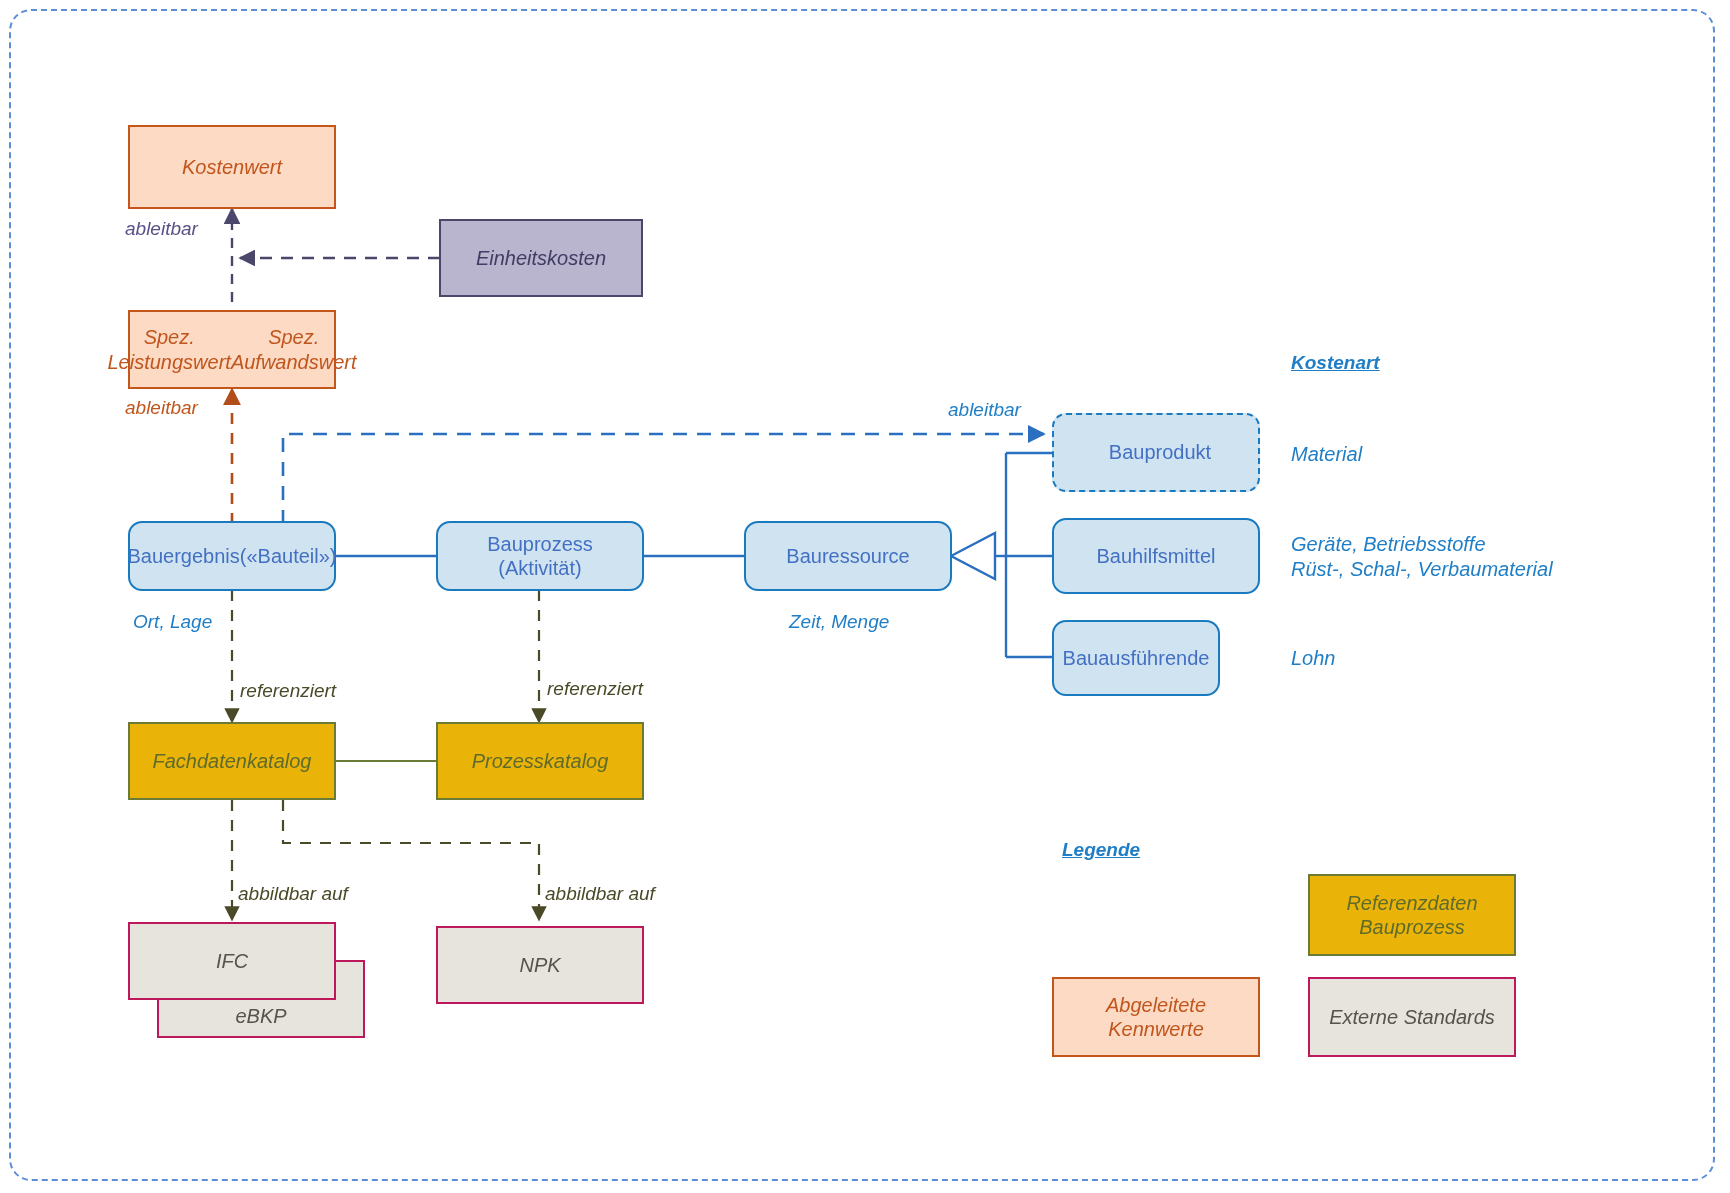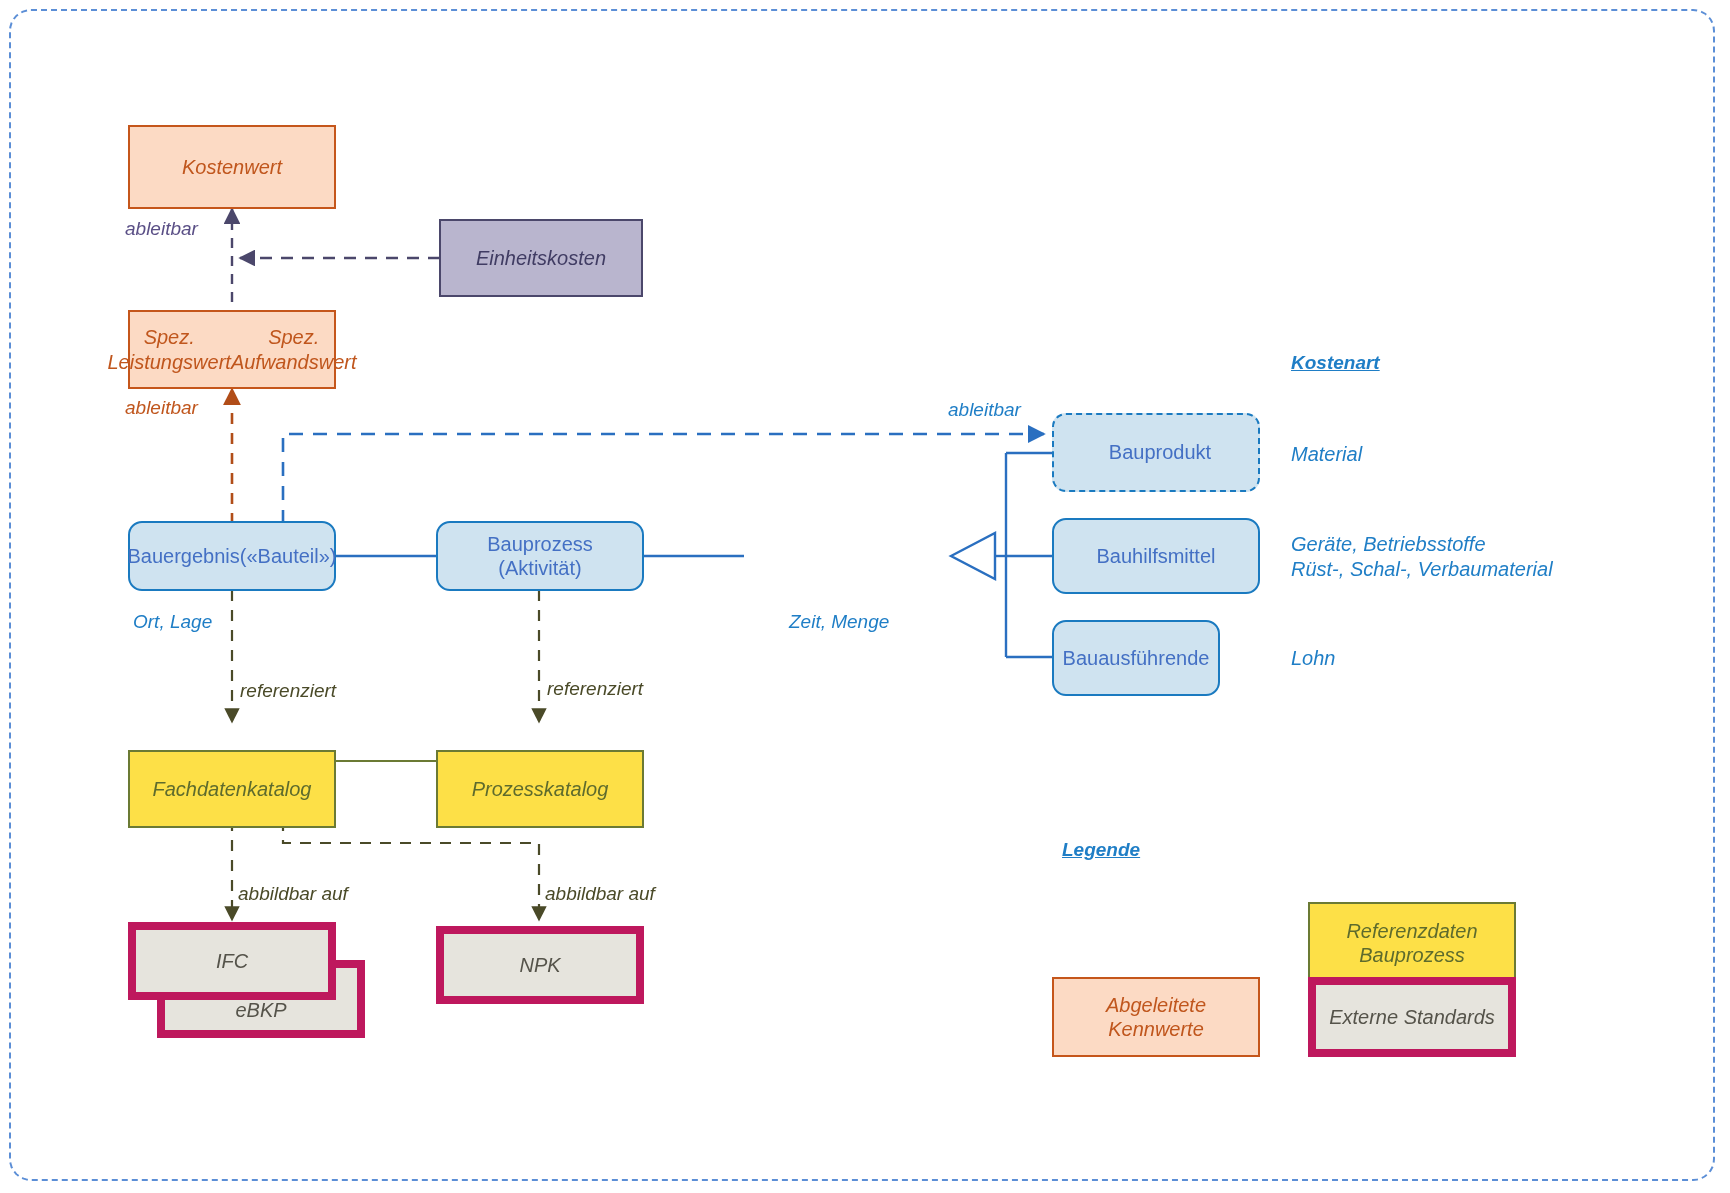--- a/index.html
+++ b/index.html
@@ -23,24 +23,24 @@
   .orange{background:#fcdac4;border:2.2px solid #c5561b;color:#c0561d;
           font-style:italic;font-size:20px;}
   
   .purple{background:#b9b5ce;border:2.2px solid #4b476b;color:#403c63;
           font-style:italic;font-size:20px;}
   
   .blue{background:#cfe3f0;border:2.2px solid #1a7ac0;color:#4470c4;
         border-radius:14px;font-size:20px;}
   .blue.dashed{border-style:dashed;}
   
-  .green{background:#fde047;border:2px solid #6b7a34;color:#5e6b2d;
-         font-style:italic;font-size:20px;margin-top:28px;}
-  
-  .grey{background:#e6e4dd;border:8px solid #be185d;color:#55534a;
+  .green{background:#eab308;border:2px solid #6b7a34;color:#5e6b2d;
+         font-style:italic;font-size:20px;}
+  
+  .grey{background:#e6e4dd;border:2px solid #be185d;color:#55534a;
         font-style:italic;font-size:20px;}
 
   
   .lbl{position:absolute;font-style:italic;white-space:pre;line-height:1.25;}
   .lbl-blue{color:#1f7ec6;font-size:19px;}
   .lbl-blue-u{color:#1f7ec6;font-size:19px;text-decoration:underline;}
   .lbl-purple{color:#5a4f86;font-size:19px;}
   .lbl-orange{color:#c0561d;font-size:19px;}
   .lbl-olive{color:#4a4a28;font-size:19px;}
 
@@ -117,20 +117,23 @@
   <div class="node blue" style="left:128px;top:521px;width:208px;height:70px;flex-direction:row;">
     <span>Bauergebnis</span>
     <span>(«Bauteil»)</span>
   </div>
 
   <div class="node blue" style="left:436px;top:521px;width:208px;height:70px;flex-direction:column;">
     <span>Bauprozess</span>
     <span>(Aktivität)</span>
   </div>
 
+  <div class="node blue" style="left:744px;top:521px;width:208px;height:70px;">
+    <span>Bauressource</span>
+  </div>
 
   <div class="node blue dashed" style="left:1052px;top:413px;width:208px;height:79px;padding-left:8px;">
     <span>Bauprodukt</span>
   </div>
 
   <div class="node blue" style="left:1052px;top:518px;width:208px;height:76px;">
     <span>Bauhilfsmittel</span>
   </div>
 
   <div class="node blue" style="left:1052px;top:620px;width:168px;height:76px;">

